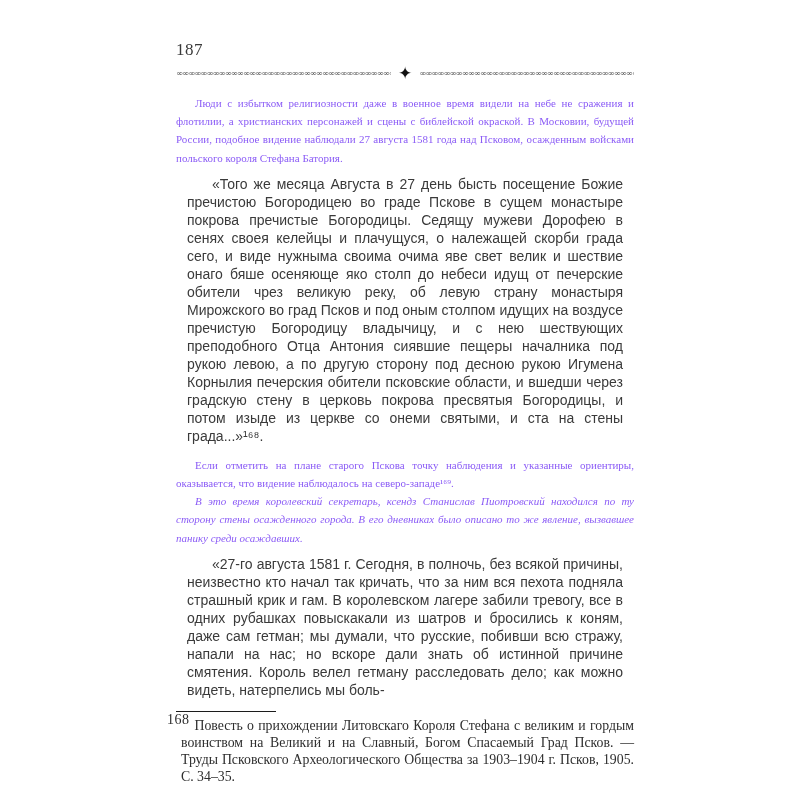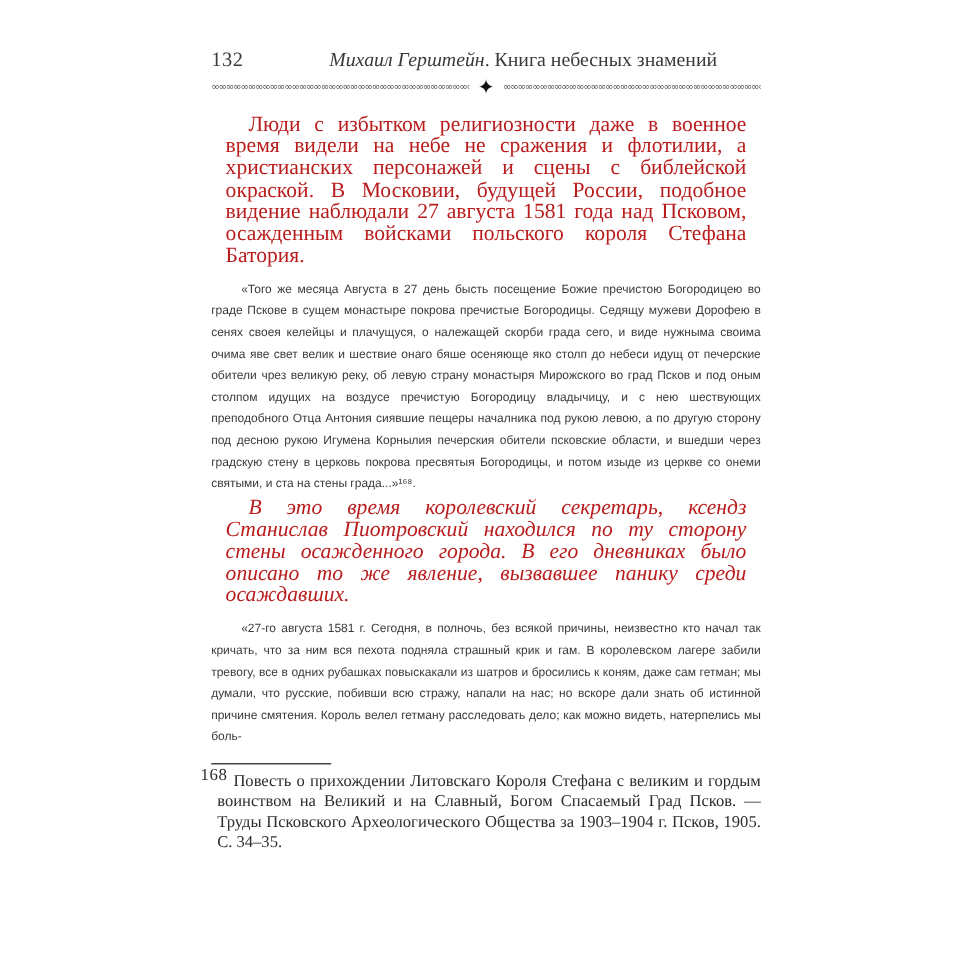--- a/index.html
+++ b/index.html
@@ -66,36 +66,36 @@
     flex: 0 0 auto;
     margin: 0 7px;
     font-family: "DejaVu Sans", sans-serif;
     font-size: 17px;
     line-height: 1;
     color: #111111;
   }
 
   
   .body-para {
-    margin: 12px;
+    margin: 0;
     margin-top: 10px;
-    font-size: 18px;
+    font-size: 11px;
     line-height: 18.2px;
     text-align: justify;
     text-indent: 19px;
-    color: #b91c1c;
+    color: #8b5cf6;
   }
   .body-para.first { margin-top: 13px; }
   .body-para.tight { margin-top: 0; font-style: italic; }
 
   .quote-block {
-    margin: 0;
+    margin: 11px;
     margin-top: 8px;
     font-family: "Liberation Sans", sans-serif;
-    font-size: 10px;
+    font-size: 14px;
     line-height: 18.0px;
     text-align: justify;
     text-indent: 25px;
     color: #3a3a3a;
   }
 
   
   .footnote-separator {
     width: 100px;
     border: none;
@@ -119,34 +119,34 @@
     letter-spacing: 0.5px;
   }
 </style>
 </head>
 <body>
 
 <div class="page">
   <div class="content">
 
     <div class="running-head">
-      <span class="page-number">132</span>
-      <span class="head-title"><span class="head-author">Михаил Герштейн</span><span>. Книга небесных знамений</span></span>
+      <span class="page-number">187</span>
     </div>
 
     <div class="ornament">
       <span class="chain">∞∞∞∞∞∞∞∞∞∞∞∞∞∞∞∞∞∞∞∞∞∞∞∞∞∞∞∞∞∞∞∞∞∞∞∞∞∞∞∞∞∞∞∞∞∞∞∞∞∞∞∞∞∞∞∞∞∞∞∞∞∞∞∞∞∞∞∞∞∞</span>
       <span class="star">✦</span>
       <span class="chain right">∞∞∞∞∞∞∞∞∞∞∞∞∞∞∞∞∞∞∞∞∞∞∞∞∞∞∞∞∞∞∞∞∞∞∞∞∞∞∞∞∞∞∞∞∞∞∞∞∞∞∞∞∞∞∞∞∞∞∞∞∞∞∞∞∞∞∞∞∞∞</span>
     </div>
 
     <p class="body-para first">Люди с избытком религиозности даже в военное время видели на небе не сражения и флотилии, а христианских персонажей и сцены с библейской окраской. В Московии, будущей России, подобное видение наблюдали 27 августа 1581 года над Псковом, осажденным войсками польского короля Стефана Батория.</p>
 
     <p class="quote-block">«Того же месяца Августа в 27 день бысть посещение Божие пречистою Богородицею во граде Пскове в сущем монастыре покрова пречистые Богородицы. Седящу мужеви Дорофею в сенях своея келейцы и плачущуся, о належащей скорби града сего, и виде нужныма своима очима яве свет велик и шествие онаго бяше осеняюще яко столп до небеси идущ от печерские обители чрез великую реку, об левую страну монастыря Мирожского во град Псков и под оным столпом идущих на воздусе пречистую Богородицу владычицу, и с нею шествующих преподобного Отца Антония сиявшие пещеры началника под рукою левою, а по другую сторону под десною рукою Игумена Корнылия печерския обители псковские области, и вшедши через градскую стену в церковь покрова пресвятыя Богородицы, и потом изыде из церкве со онеми святыми, и ста на стены града...»¹⁶⁸.</p>
 
+    <p class="body-para">Если отметить на плане старого Пскова точку наблюдения и указанные ориентиры, оказывается, что видение наблюдалось на северо-западе¹⁶⁹.</p>
 
     <p class="body-para tight">В это время королевский секретарь, ксендз Станислав Пиотровский находился по ту сторону стены осажденного города. В его дневниках было описано то же явление, вызвавшее панику среди осаждавших.</p>
 
     <p class="quote-block">«27-го августа 1581 г. Сегодня, в полночь, без всякой причины, неизвестно кто начал так кричать, что за ним вся пехота подняла страшный крик и гам. В королевском лагере забили тревогу, все в одних рубашках повыскакали из шатров и бросились к коням, даже сам гетман; мы думали, что русские, побивши всю стражу, напали на нас; но вскоре дали знать об истинной причине смятения. Король велел гетману расследовать дело; как можно видеть, натерпелись мы боль-</p>
 
     <hr class="footnote-separator">
 
     <p class="footnote"><span class="footnote-marker">168</span><span>Повесть о прихождении Литовскаго Короля Стефана с великим и гордым воинством на Великий и на Славный, Богом Спасаемый Град Псков. — Труды Псковского Археологического Общества за 1903–1904 г. Псков, 1905. С. 34–35.</span></p>
 
   </div>

